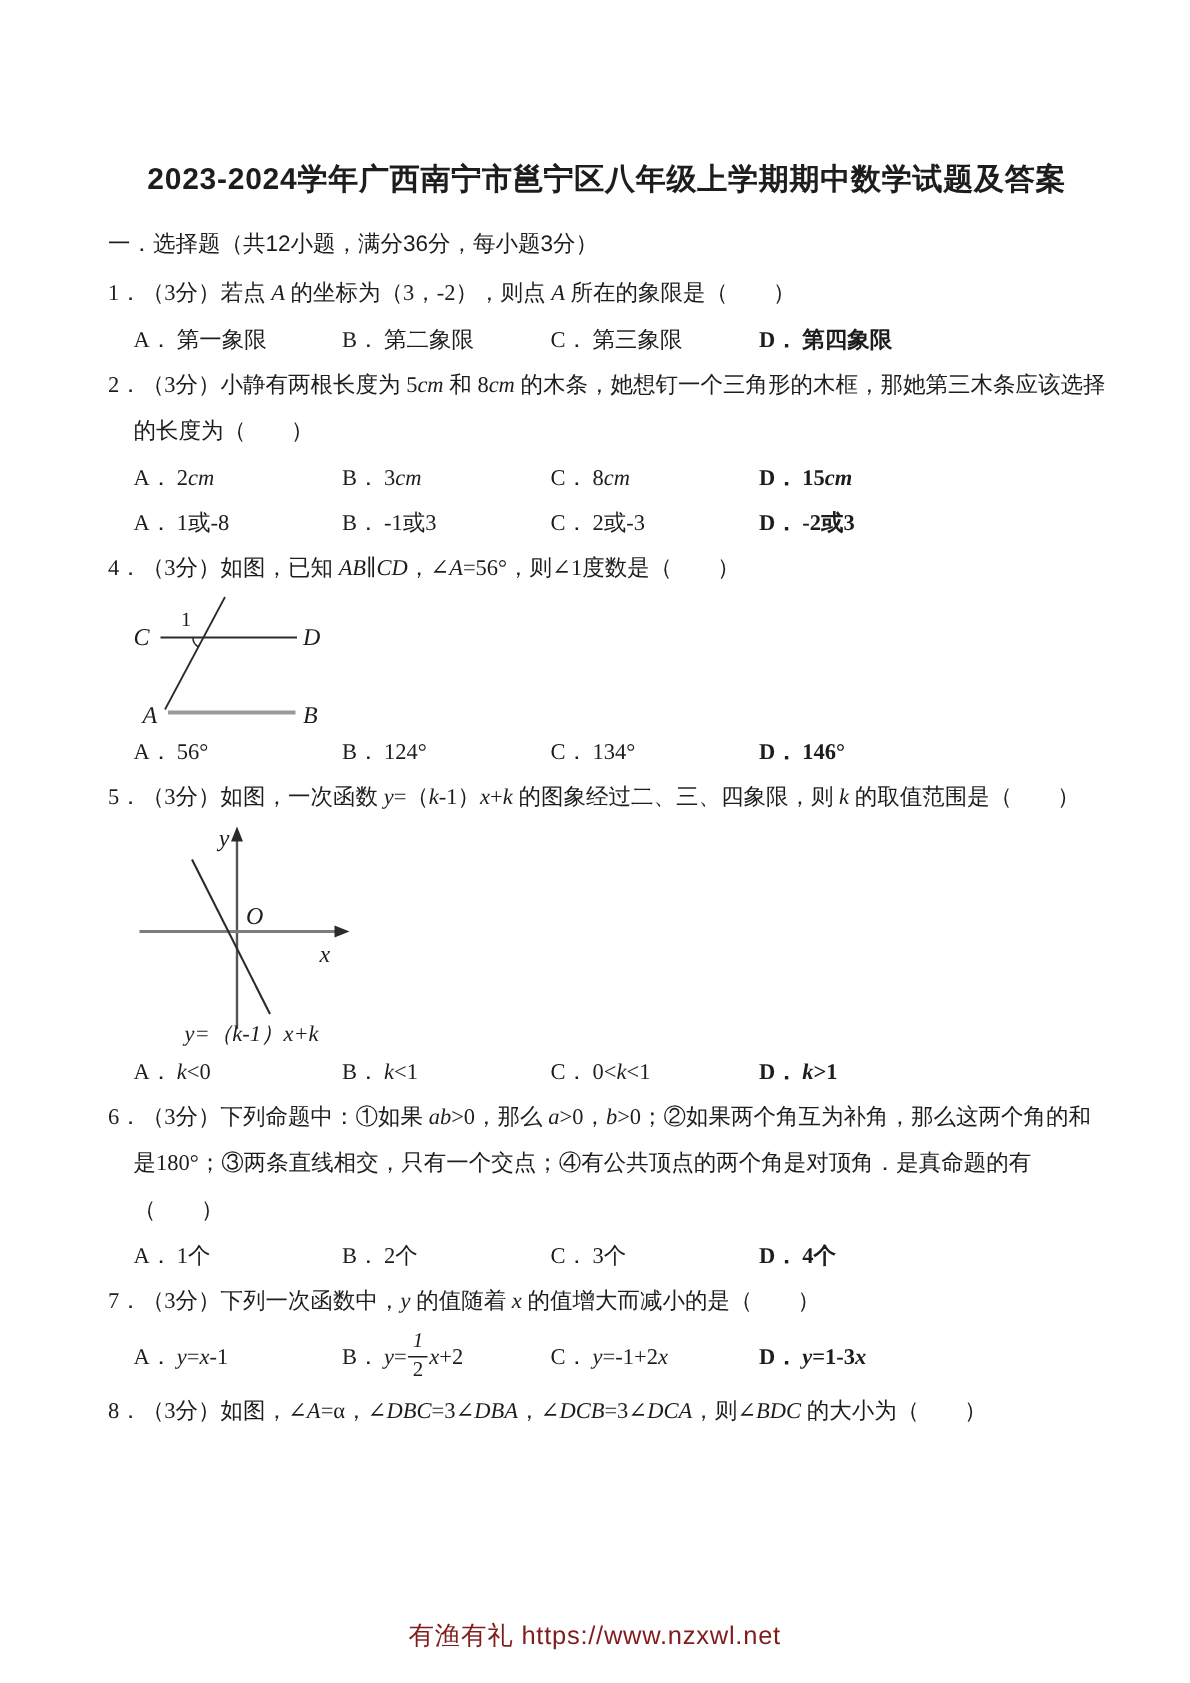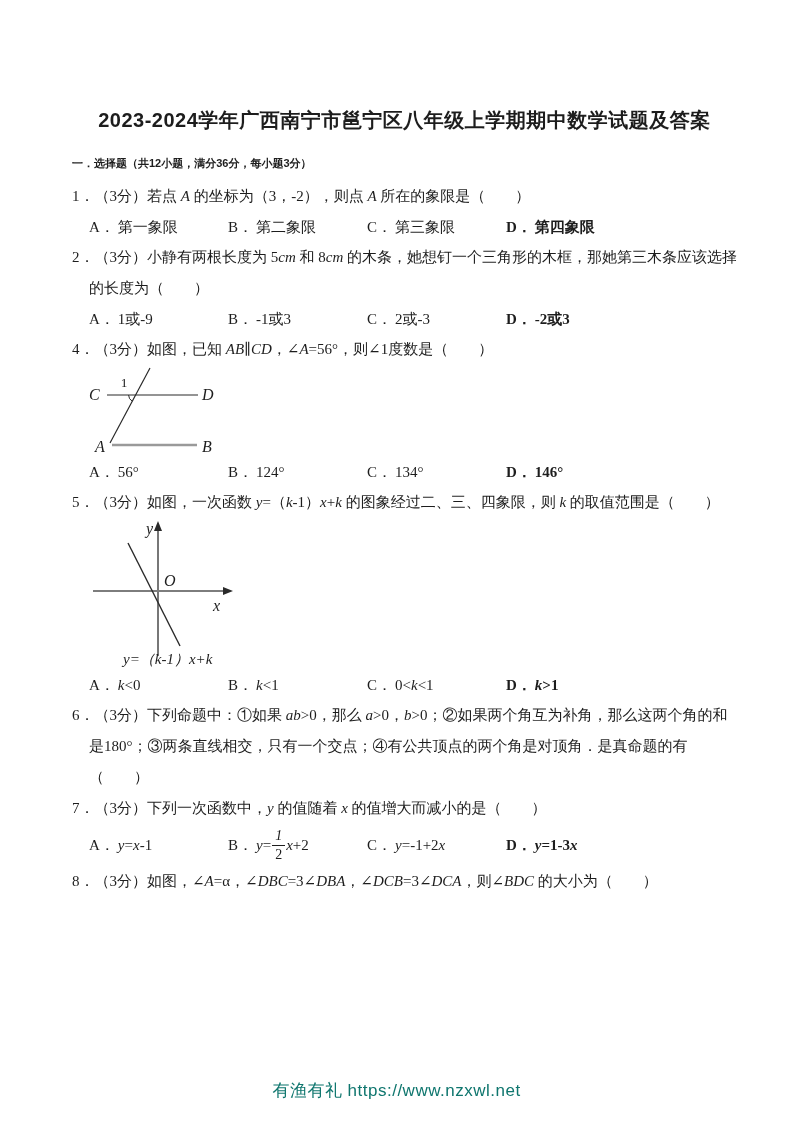--- a/index.html
+++ b/index.html
@@ -9,21 +9,21 @@
     font-family:"Liberation Serif","DejaVu Serif",serif;
     color:#1d1d1d;
   }
   .content { position:absolute; left:72px; top:92px; width:665px; }
   .doc-title {
     text-align:center; font-size:20px; font-weight:700; line-height:30px;
     font-family:"Liberation Sans","DejaVu Sans",sans-serif;
     letter-spacing:0.5px;
   }
   .section-heading {
-    margin-top:16px; font-size:11px; font-weight:700; line-height:24px;
+    margin-top:16px; font-size:15px; font-weight:400; line-height:24px;
     font-family:"Liberation Sans","DejaVu Sans",sans-serif;
   }
   .question { font-size:15px; }
   .q-text { line-height:31px; padding-left:17px; text-indent:-17px; }
   .q1-block { margin-top:6px; }
   .options { display:flex; margin-left:17px; line-height:30px; font-size:15px; }
   .opt { width:139px; white-space:nowrap; }
   .opt:last-child { width:auto;font-weight:bold; }
   .opt-label { margin-right:3px; }
   .options-frac { height:42px; align-items:flex-end; line-height:42px; }
@@ -35,21 +35,21 @@
   .frac .num { display:block; border-bottom:1.4px solid #1d1d1d; padding:1px 3px 2px; font-style:italic; }
   .frac .den { display:block; padding-top:2px; }
   .figure { margin:2px 0 2px 13px; }
   .figure svg { display:block; }
   .fig-label { font-family:"Liberation Serif","DejaVu Serif",serif; font-style:italic; font-size:16px; fill:#1d1d1d; }
   .fig-label-sm { font-family:"Liberation Serif","DejaVu Serif",serif; font-style:normal; font-size:13.5px; fill:#1d1d1d; }
   .fig-eq { font-family:"Liberation Serif","DejaVu Serif",serif; font-style:italic; font-size:15px; fill:#1d1d1d; }
   .footer {
     position:absolute; left:0; right:0; top:1066px; text-align:center;
     font-family:"Liberation Sans","DejaVu Sans",sans-serif;
-    font-size:17px; color:#0f766e; letter-spacing:0.5px;
+    font-size:17px; color:#7f1d1d; letter-spacing:0.5px;
   }
 </style>
 </head>
 <body>
 
 <div class="page">
   <div class="content">
 
     <div class="doc-title">2023-2024学年广西南宁市邕宁区八年级上学期期中数学试题及答案</div>
 
@@ -60,25 +60,31 @@
       <div class="options">
         <span class="opt"><span class="opt-label">A．</span><span>第一象限</span></span>
         <span class="opt"><span class="opt-label">B．</span><span>第二象限</span></span>
         <span class="opt"><span class="opt-label">C．</span><span>第三象限</span></span>
         <span class="opt"><span class="opt-label">D．</span><span>第四象限</span></span>
       </div>
     </div>
 
     <div class="question">
       <div class="q-text">2．（3分）小静有两根长度为 5<i>cm</i> 和 8<i>cm</i> 的木条，她想钉一个三角形的木框，那她第三木条应该选择的长度为（　　）</div>
+      <div class="options">
+        <span class="opt"><span class="opt-label">A．</span><span>2<i>cm</i></span></span>
+        <span class="opt"><span class="opt-label">B．</span><span>3<i>cm</i></span></span>
+        <span class="opt"><span class="opt-label">C．</span><span>8<i>cm</i></span></span>
+        <span class="opt"><span class="opt-label">D．</span><span>15<i>cm</i></span></span>
+      </div>
     </div>
 
     <div class="question">
       <div class="options">
-        <span class="opt"><span class="opt-label">A．</span><span>1或-9</span></span>
+        <span class="opt"><span class="opt-label">A．</span><span>1或-8</span></span>
         <span class="opt"><span class="opt-label">B．</span><span>-1或3</span></span>
         <span class="opt"><span class="opt-label">C．</span><span>2或-3</span></span>
         <span class="opt"><span class="opt-label">D．</span><span>-2或3</span></span>
       </div>
     </div>
 
     <div class="question">
       <div class="q-text">4．（3分）如图，已知 <i>AB</i>∥<i>CD</i>，∠<i>A</i>=56°，则∠1度数是（　　）</div>
       <div class="figure">
         <svg width="230" height="88" viewBox="0 0 230 88">
@@ -119,20 +125,26 @@
       <div class="options">
         <span class="opt"><span class="opt-label">A．</span><span><i>k</i>&lt;0</span></span>
         <span class="opt"><span class="opt-label">B．</span><span><i>k</i>&lt;1</span></span>
         <span class="opt"><span class="opt-label">C．</span><span>0&lt;<i>k</i>&lt;1</span></span>
         <span class="opt"><span class="opt-label">D．</span><span><i>k</i>&gt;1</span></span>
       </div>
     </div>
 
     <div class="question">
       <div class="q-text">6．（3分）下列命题中：①如果 <i>ab</i>&gt;0，那么 <i>a</i>&gt;0，<i>b</i>&gt;0；②如果两个角互为补角，那么这两个角的和是180°；③两条直线相交，只有一个交点；④有公共顶点的两个角是对顶角．是真命题的有（　　）</div>
+      <div class="options">
+        <span class="opt"><span class="opt-label">A．</span><span>1个</span></span>
+        <span class="opt"><span class="opt-label">B．</span><span>2个</span></span>
+        <span class="opt"><span class="opt-label">C．</span><span>3个</span></span>
+        <span class="opt"><span class="opt-label">D．</span><span>4个</span></span>
+      </div>
     </div>
 
     <div class="question">
       <div class="q-text">7．（3分）下列一次函数中，<i>y</i> 的值随着 <i>x</i> 的值增大而减小的是（　　）</div>
       <div class="options options-frac">
         <span class="opt"><span class="opt-label">A．</span><span><i>y</i>=<i>x</i>-1</span></span>
         <span class="opt"><span class="opt-label">B．</span><span><i>y</i>=</span><span class="frac"><span class="num">1</span><span class="den">2</span></span><span><i>x</i>+2</span></span>
         <span class="opt"><span class="opt-label">C．</span><span><i>y</i>=-1+2<i>x</i></span></span>
         <span class="opt"><span class="opt-label">D．</span><span><i>y</i>=1-3<i>x</i></span></span>
       </div>

